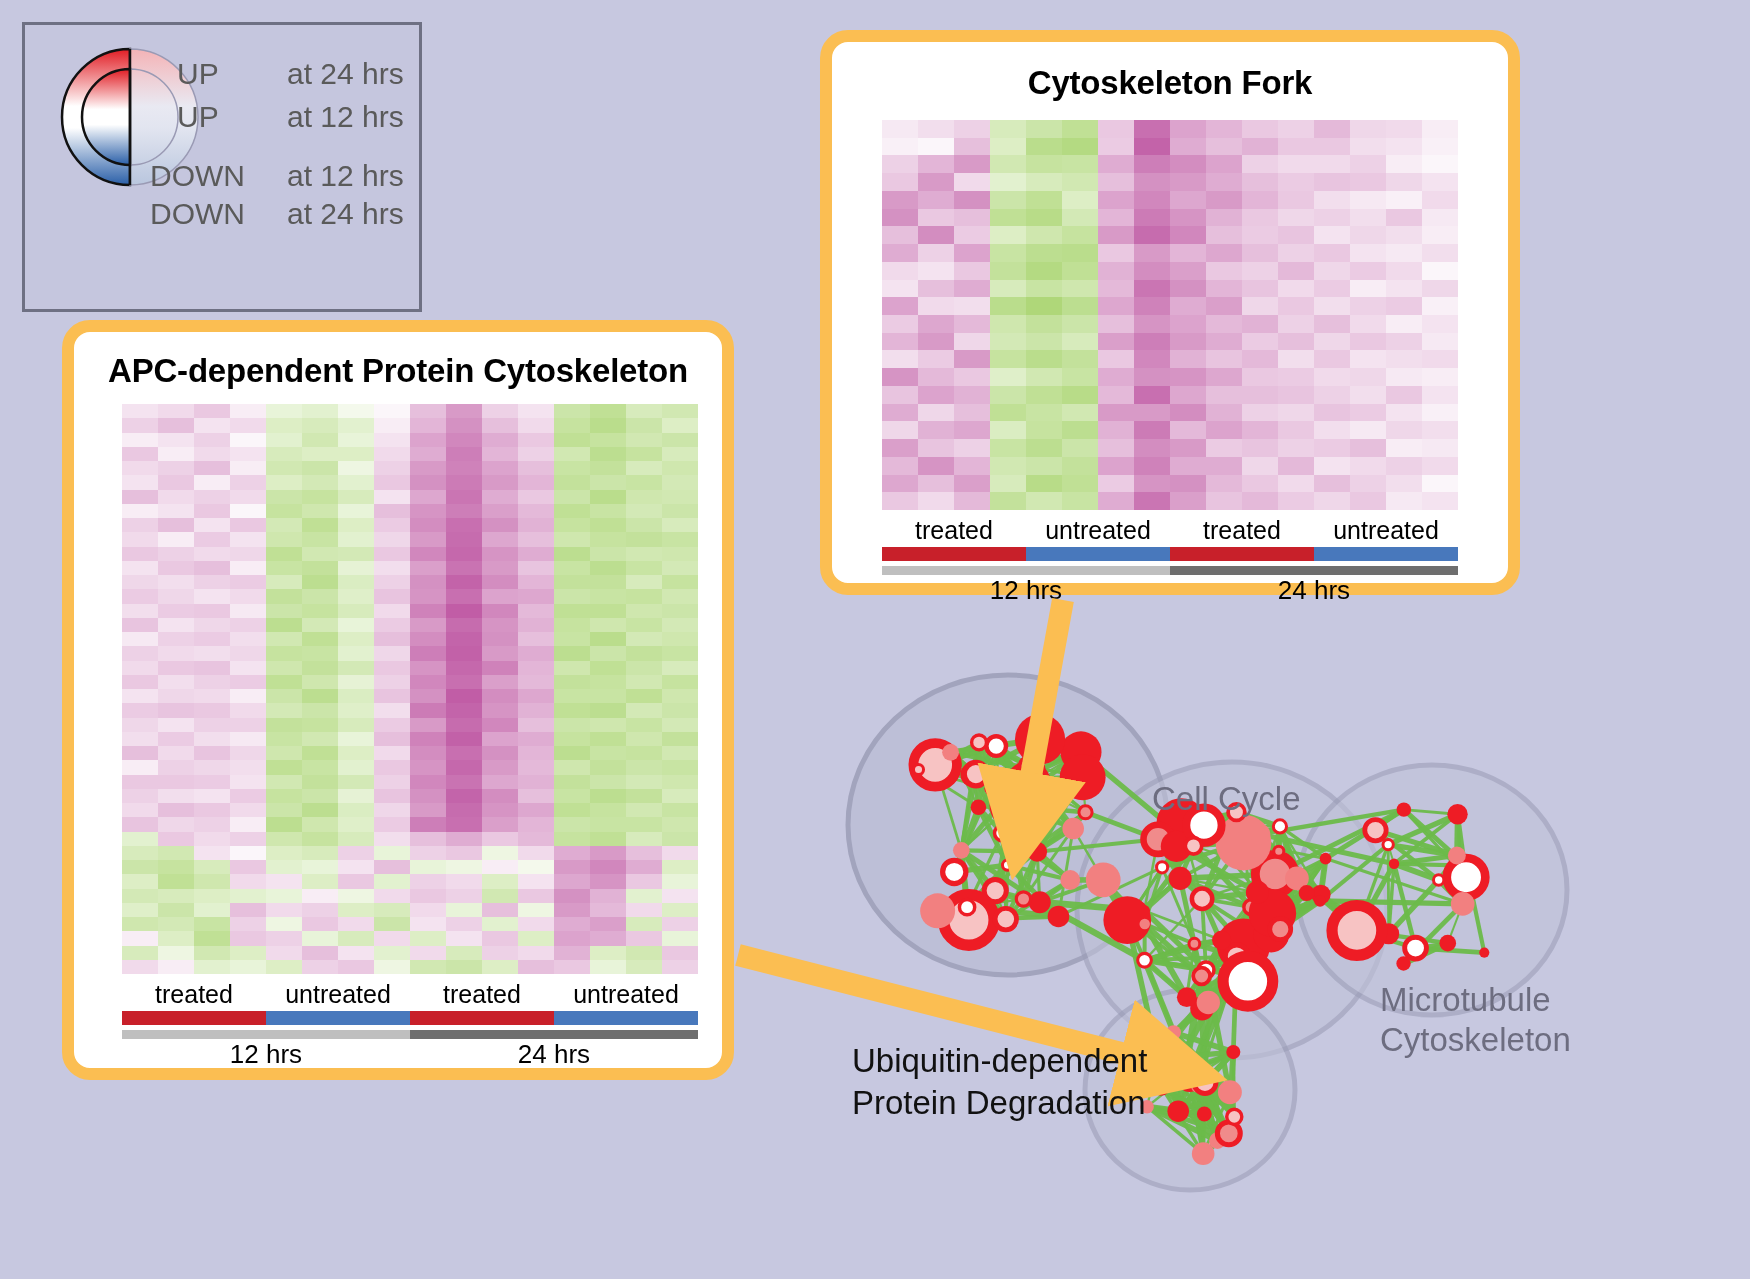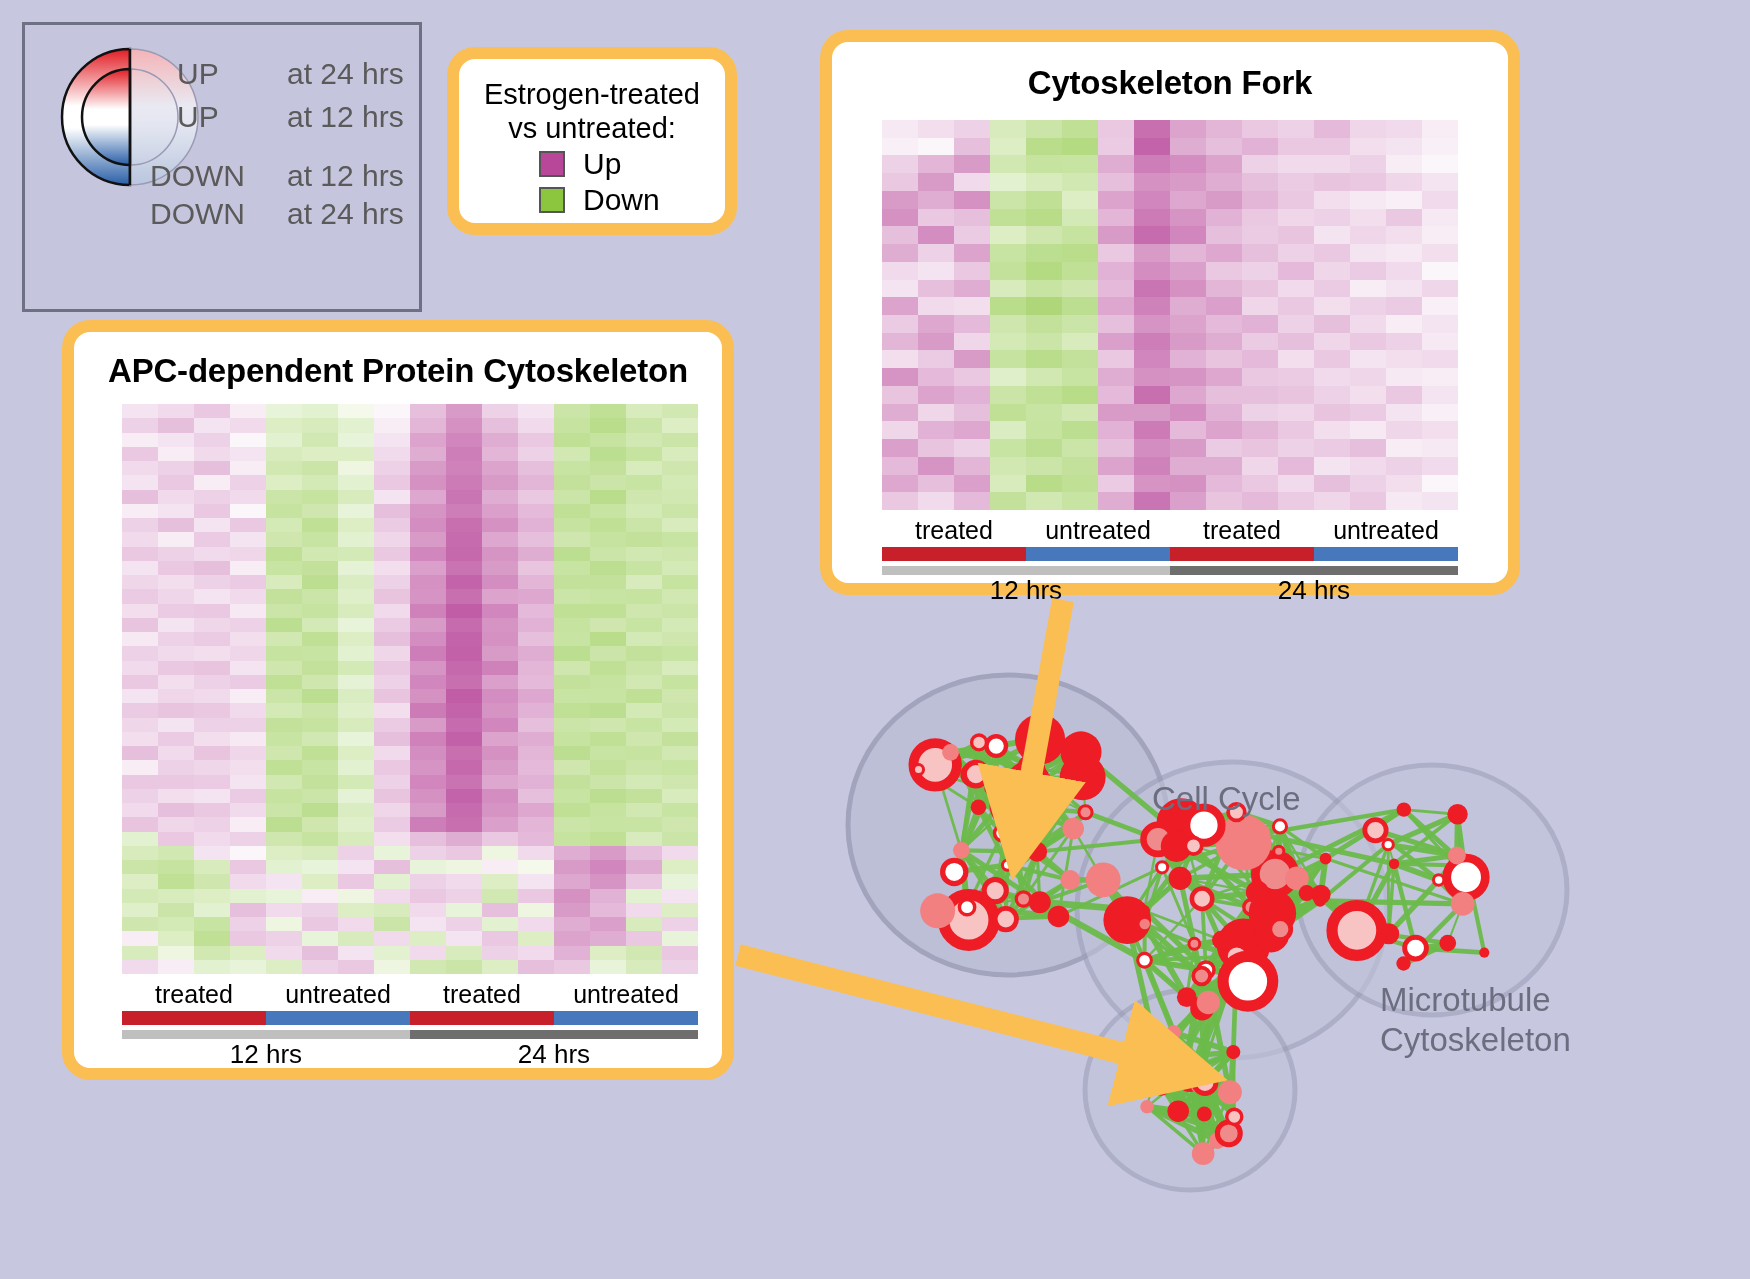--- a/index.html
+++ b/index.html
@@ -128,34 +128,20 @@
       <span>DOWN</span>
     </div>
     <div class="key-line" style="left:262px;top:172px;">
       <span>at 24 hrs</span>
     </div>
 
     <div id="key-foot">
     </div>
   </div>
 
-  <div class="panel" id="legend-panel">
-    <div class="lg-head">
-      <div>Estrogen-treated</div>
-      <div>vs untreated:</div>
-    </div>
-    <div class="lg-row">
-      <span class="lg-swatch" style="background:#b8479a"></span>
-      <span class="lg-label">Up</span>
-    </div>
-    <div class="lg-row">
-      <span class="lg-swatch" style="background:#8cc63f"></span>
-      <span class="lg-label">Down</span>
-    </div>
-  </div>
 
   <div class="panel" id="rf-panel">
     <div class="panel-title" style="margin-top:22px;">Cytoskeleton Fork</div>
 
     <div class="hm-wrap" id="rf-hm-wrap" style="left:50px;top:78px;width:576px;height:390px;">
       <div class="hm" id="rf-hm" style="grid-template-columns: repeat(16, 1fr); grid-template-rows: repeat(22, 1fr);">
           <i style="background: rgb(246, 233, 243);"></i>
           <i style="background: rgb(242, 222, 237);"></i>
           <i style="background: rgb(237, 209, 230);"></i>
           <i style="background: rgb(215, 235, 188);"></i>
@@ -1840,14 +1826,16 @@
         <path d="M0,0 L5,2.5 L0,5 z" fill="#fbbe52"></path>
       </marker>
     </defs>
     <path d="M1063 600 L1023 820" stroke="#fbbe52" stroke-width="22" fill="none" marker-end="url(#ahead)"></path>
     <path d="M738 955 L1168 1065" stroke="#fbbe52" stroke-width="22" fill="none" marker-end="url(#ahead)"></path>
   </svg>
 
   <div class="net-label" id="lbl-cc">Cell Cycle</div>
   <div class="net-label" id="lbl-mt">Microtubule
 Cytoskeleton</div>
+  <div class="net-label" id="lbl-ub">Ubiquitin-dependent
+Protein Degradation</div>
 
 </div>
 
 </body></html>

